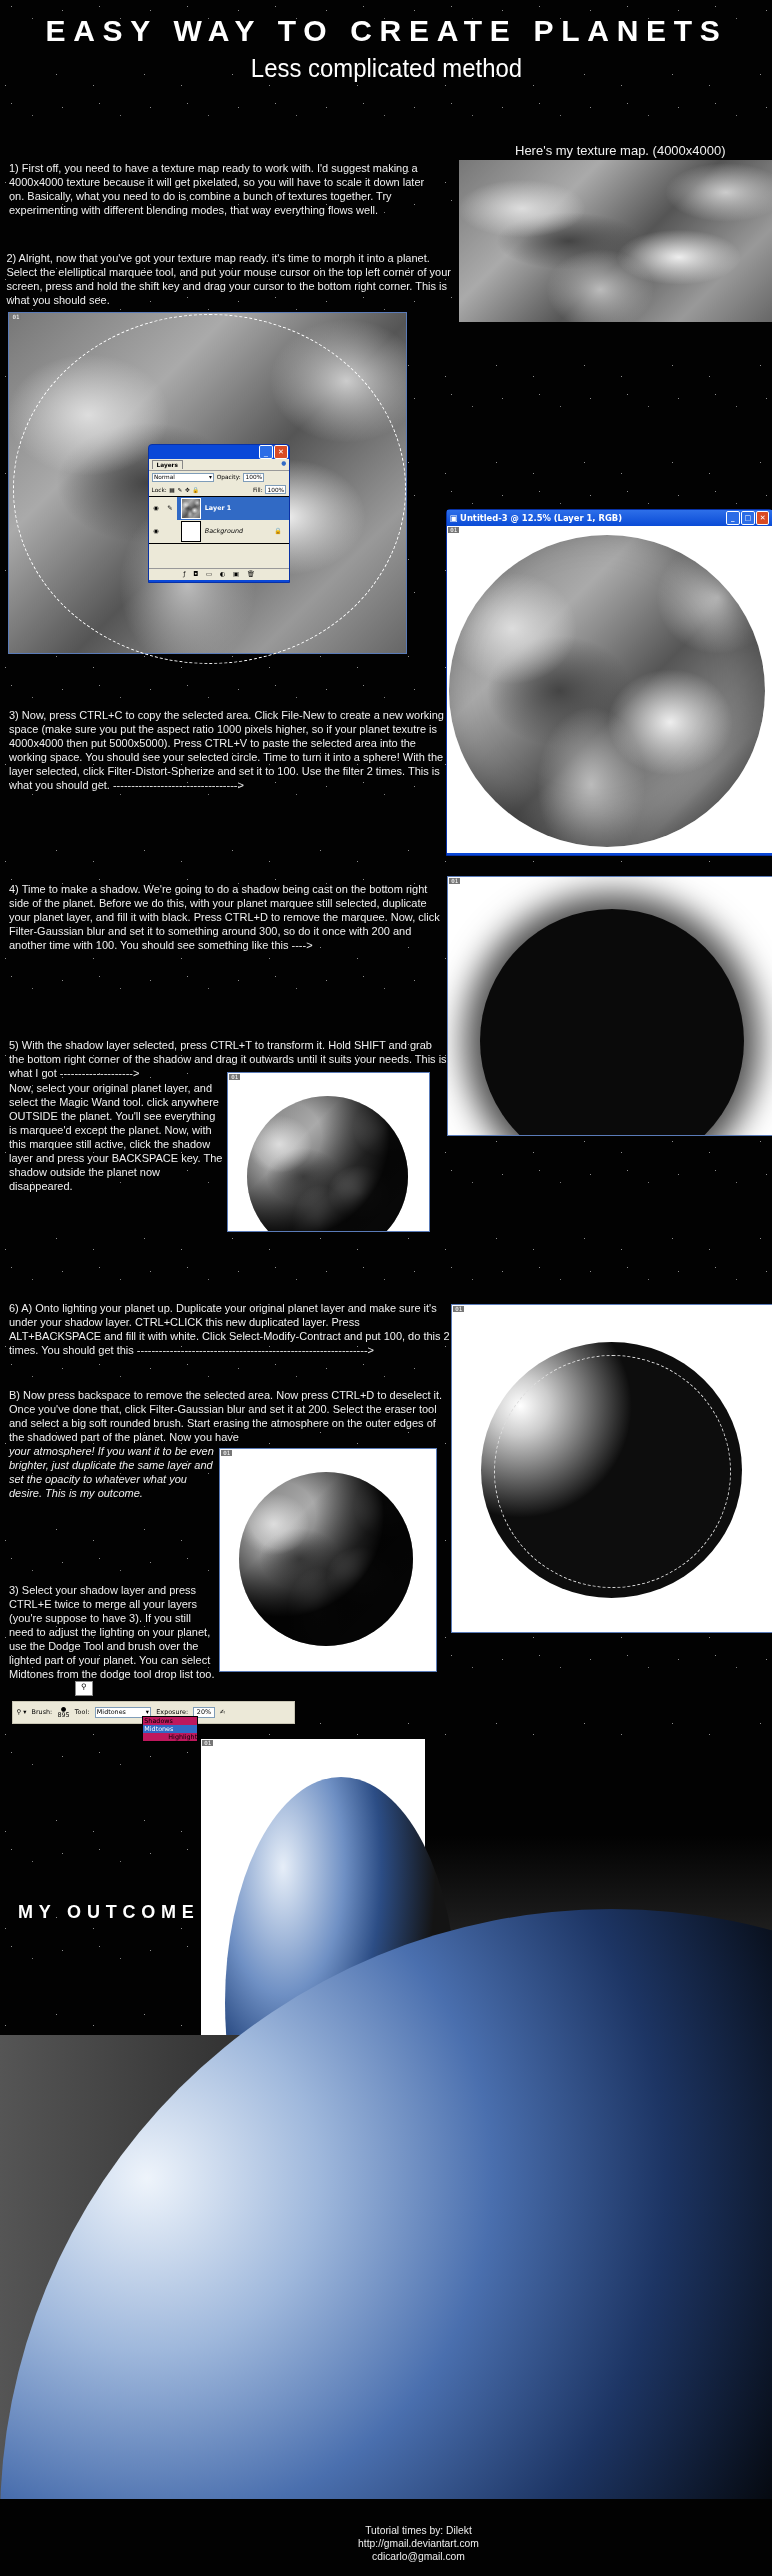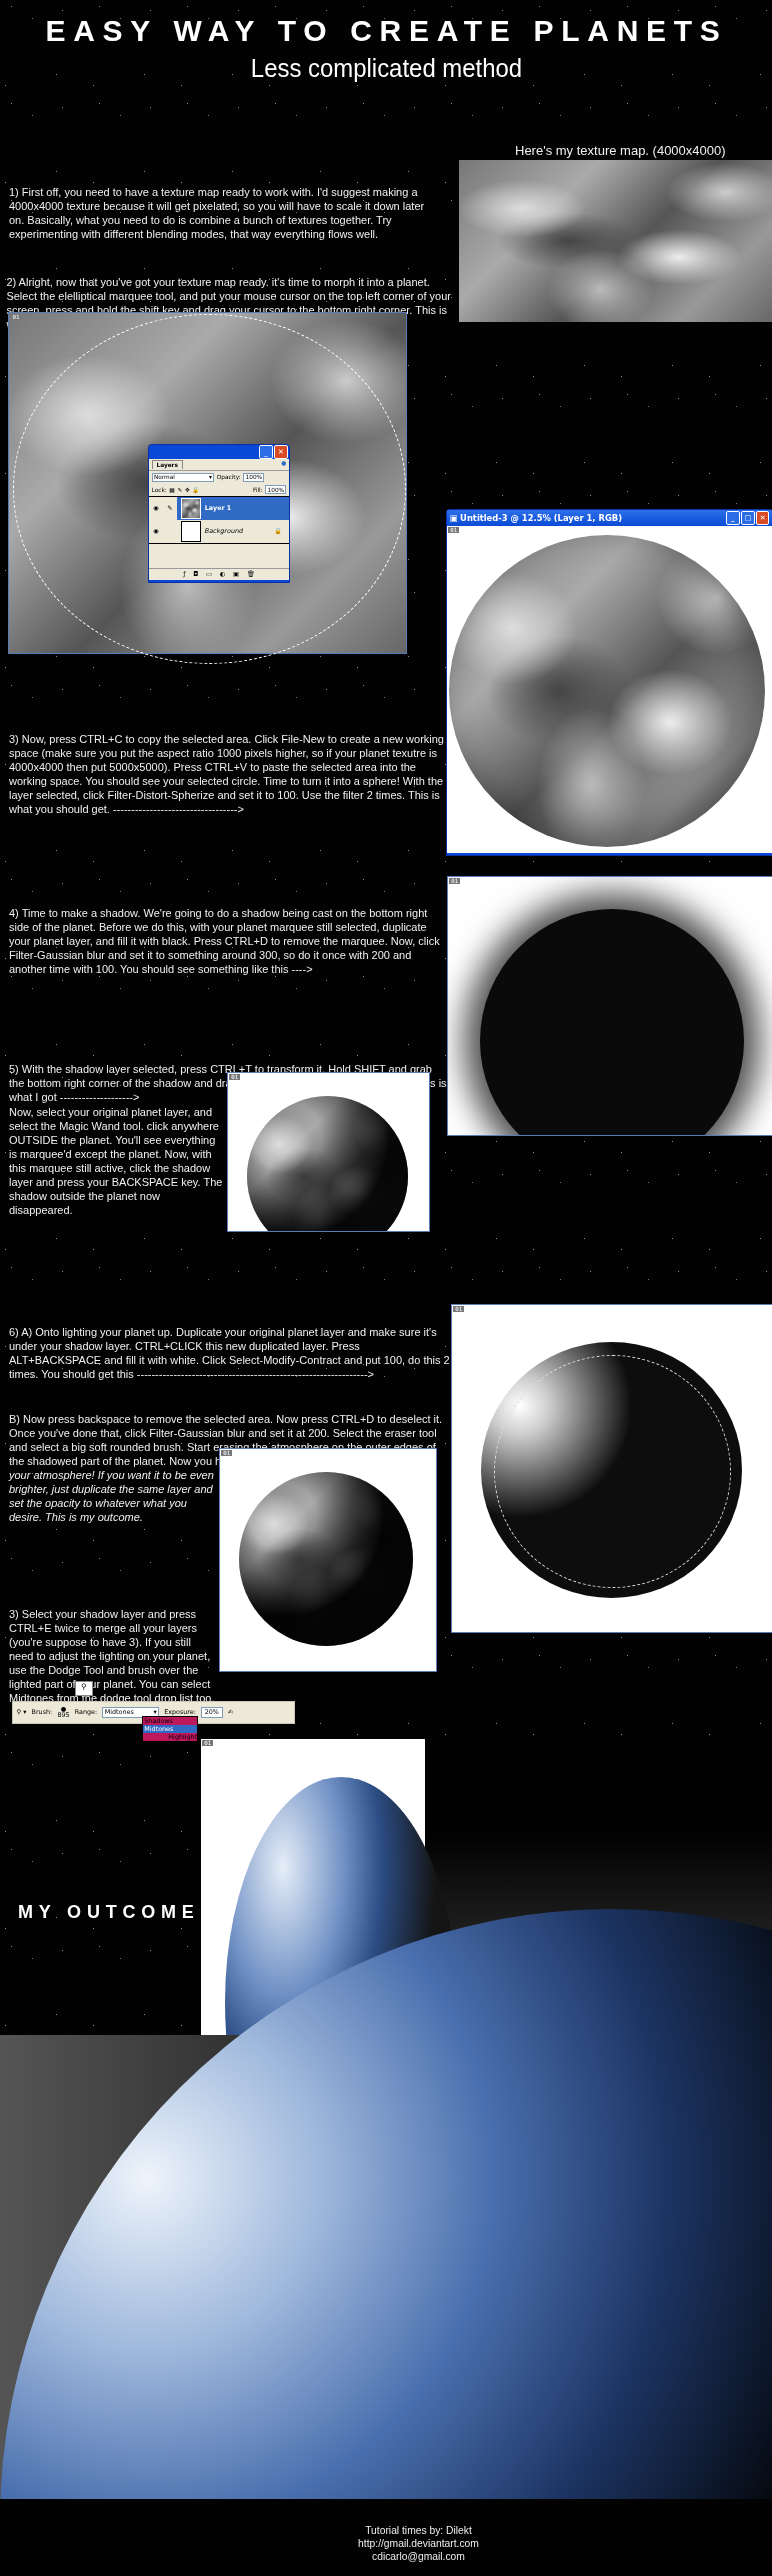--- a/index.html
+++ b/index.html
@@ -13,21 +13,21 @@
       radial-gradient(0.6px 0.6px at 88% 27%,#ccc 50%,transparent 51%),
       radial-gradient(0.6px 0.6px at 52% 41%,#fff 50%,transparent 51%),
       radial-gradient(0.6px 0.6px at 23% 63%,#ccc 50%,transparent 51%),
       radial-gradient(0.6px 0.6px at 64% 77%,#fff 50%,transparent 51%),
       radial-gradient(0.6px 0.6px at 93% 58%,#ddd 50%,transparent 51%),
       radial-gradient(0.6px 0.6px at 6% 88%,#fff 50%,transparent 51%);
     background-size:88px 97px;opacity:.55;}
   .abs{position:absolute;}
   .title{left:0;width:773px;top:14px;text-align:center;font-weight:bold;font-size:30px;letter-spacing:7.7px;color:#fff;}
   .subtitle{left:0;width:773px;top:53px;text-align:center;font-size:26px;color:#fff;transform:scaleX(.92);}
-  .para{font-size:11px;line-height:14px;color:#f0f0f0;margin-top:24px;}
+  .para{font-size:11px;line-height:14px;color:#f0f0f0;}
   .caption{font-size:13px;color:#f0f0f0;}
   .texture{background:
       radial-gradient(ellipse at 20% 30%,#ddd 0,transparent 18%),
       radial-gradient(ellipse at 70% 60%,#eee 0,transparent 20%),
       radial-gradient(ellipse at 45% 80%,#bbb 0,transparent 22%),
       radial-gradient(ellipse at 85% 20%,#ccc 0,transparent 16%),
       radial-gradient(ellipse at 35% 50%,#444 0,transparent 25%),
       linear-gradient(135deg,#777,#aaa 30%,#555 55%,#999 80%,#666);}
   .canvas-box{border:0.6px solid #5a7bb8;}
   .docbadge{position:absolute;left:1.3px;top:1.3px;background:#777;color:#fff;font-size:5.8px;padding:0 1.9px;
@@ -169,21 +169,21 @@
 <div class="abs para" style="left:9px;top:1583px;width:206px;">3) Select your shadow layer and press CTRL+E twice to merge all your layers (you're suppose to have 3). If you still need to adjust the lighting on your planet, use the Dodge Tool and brush over the lighted part of your planet. You can select Midtones from the dodge tool drop list too.</div>
 <div class="abs" style="left:75px;top:1681px;width:15.5px;height:13px;background:#fff;border:0.6px solid #888;color:#000;font-size:7.7px;text-align:center;">⚲</div>
 
 <div class="abs toolbar" style="left:11.6px;top:1701px;width:274px;height:20.6px;display:flex;align-items:center;gap:5.2px;padding:0 3.9px;">
   <span>⚲ ▾</span>
   <span>Brush:</span>
   <span style="display:flex;flex-direction:column;align-items:center;line-height:6.4px;">
       <span>●</span>
       <span>895</span>
     </span>
-  <span>Range:</span>
+  <span>Tool:</span>
   <span style="border:0.6px solid #7f9db9;background:#fff;width:52px;display:flex;justify-content:space-between;padding:0.6px 1.3px;position:relative;">
     <span>Midtones</span>
       <span>▾</span>
   </span>
   <span>Exposure:</span>
   <span style="border:0.6px solid #7f9db9;background:#fff;padding:0.6px 2.6px;">20%</span>
   <span>✍</span>
 </div>
 <div class="abs" style="left:142px;top:1716px;width:54px;background:#be185d;border:0.6px solid #000;font-family:'DejaVu Sans',sans-serif;font-size:6.4px;color:#000;">
   <div style="padding:0 1.3px;">Shadows</div>

